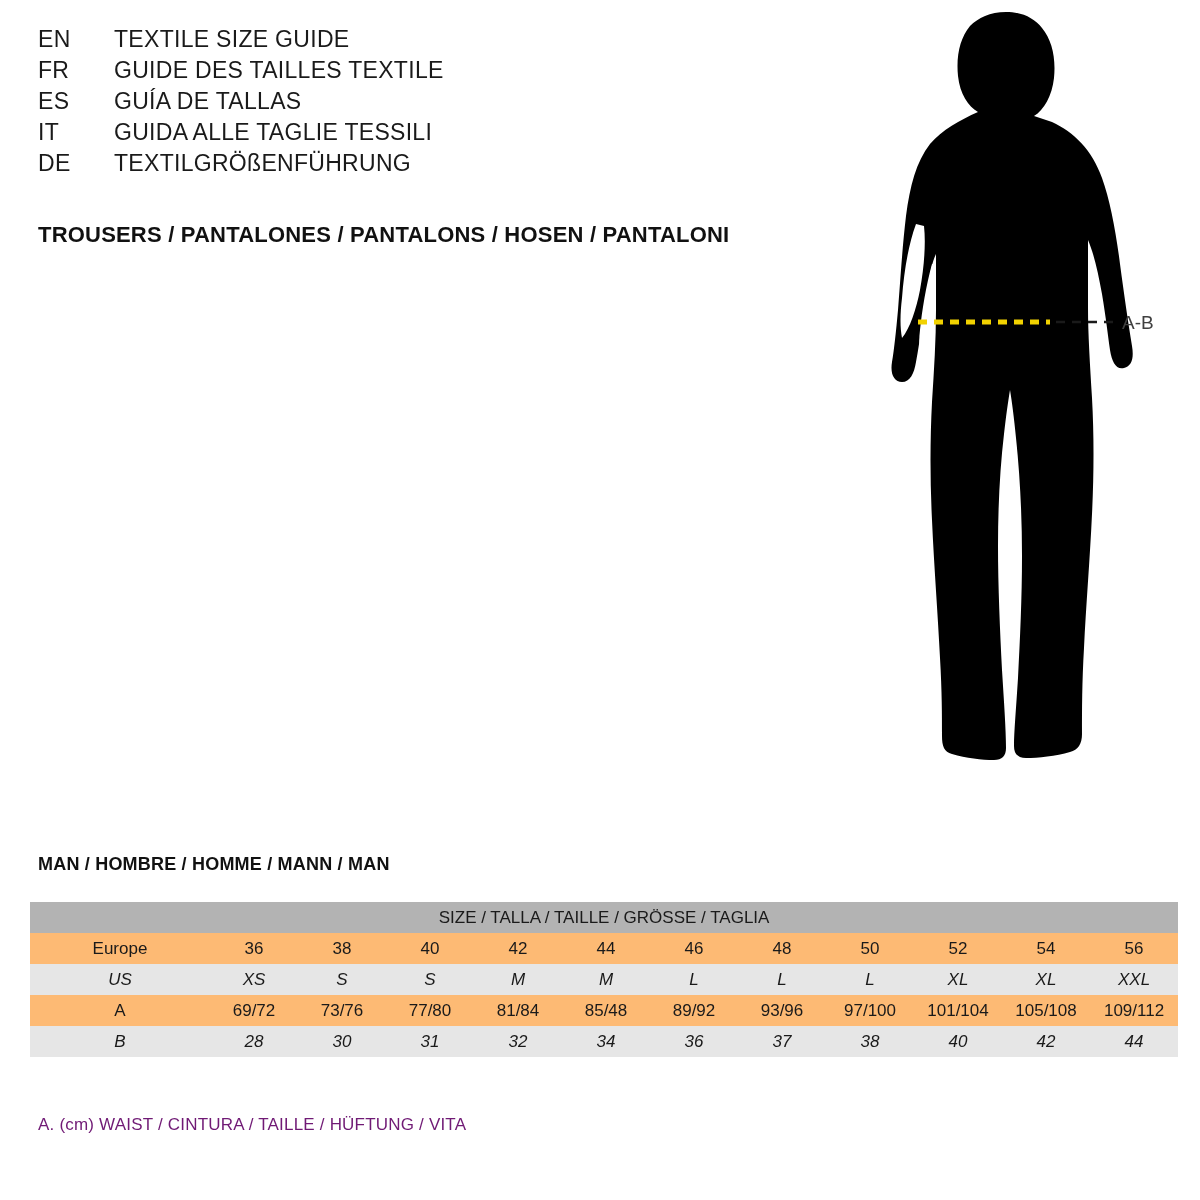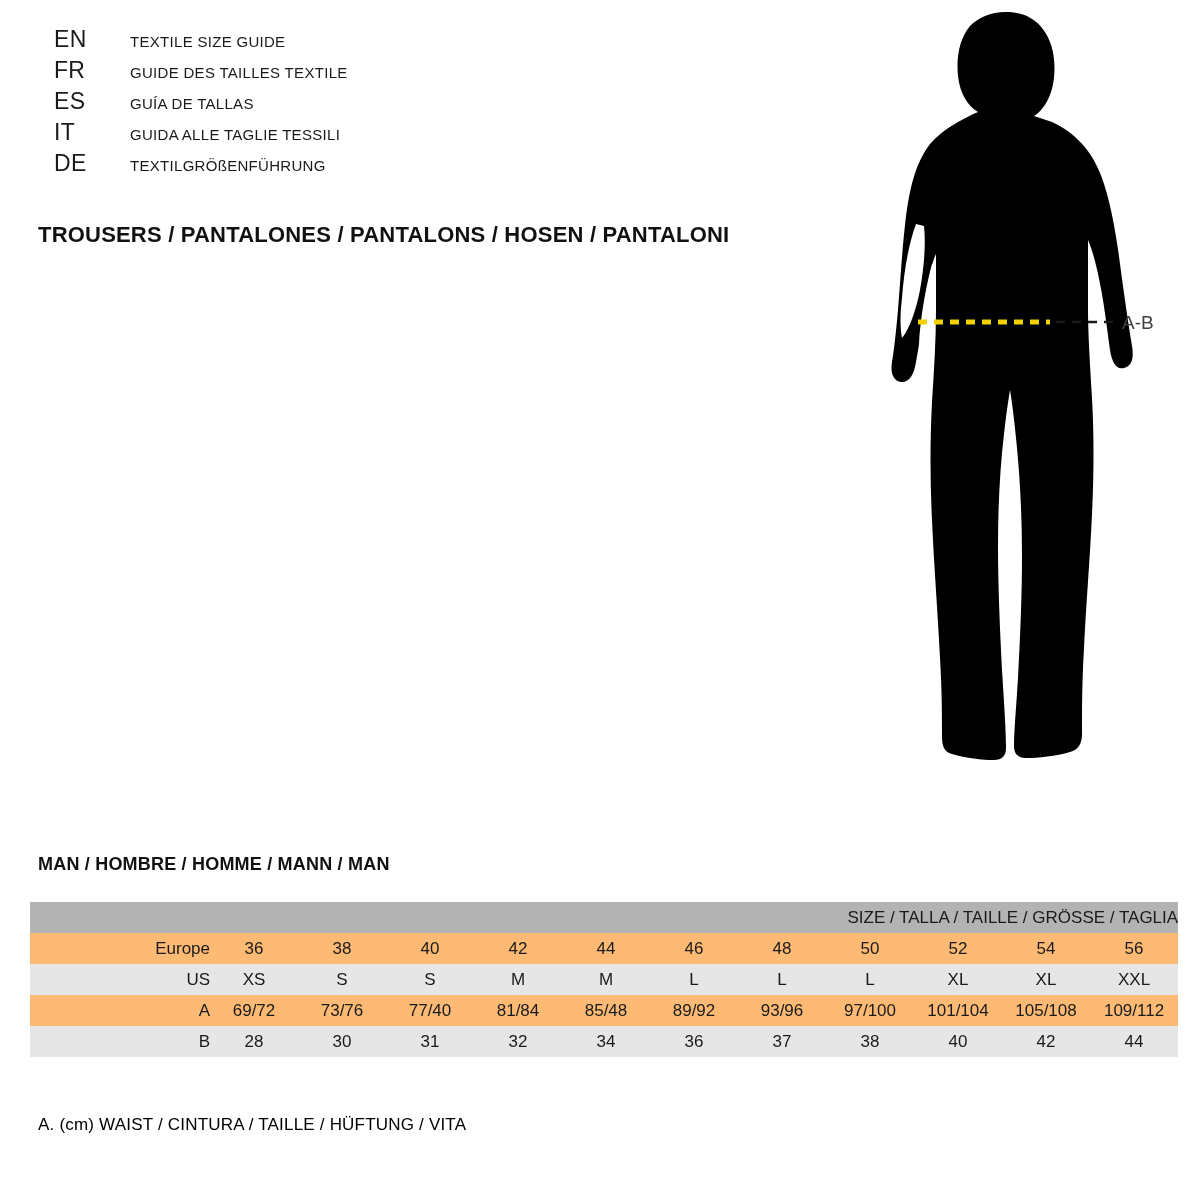--- a/index.html
+++ b/index.html
@@ -26,24 +26,23 @@
   .lang-row {
     display: flex;
     align-items: baseline;
     height: 31px;
   }
   .lang-code {
     width: 76px;
     font-size: 23px;
     letter-spacing: 0.3px;
     color: #1a1a1a;
-    margin-left: 16px;
   }
   .lang-text {
-    font-size: 15px;
+    font-size: 23px;
     letter-spacing: 0.3px;
     color: #1a1a1a;
   }
   #garment-title {
     position: absolute;
     left: 38px;
     top: 222px;
     font-size: 22px;
     font-weight: bold;
     letter-spacing: 0.2px;
@@ -88,42 +87,42 @@
   }
   #size-table td, #size-table th {
     font-size: 17px;
     font-weight: normal;
     text-align: center;
     padding: 0;
     height: 31px;
     color: #1a1a1a;
   }
   #size-table th.row-head, #size-table td.row-head {
-    text-align: right;
+    text-align: center;
     padding-left: 0;
   }
   .band-head {
     background: #b3b3b3;
     font-weight: bold !important;
     font-size: 17px !important;
   }
   .band-light { background: #fdba74; }
-  .band-grey  { background: #e6e6e6; }
+  .band-grey  { background: #e6e6e6; font-style: italic; }
 
   
   #footnotes {
     position: absolute;
     left: 38px;
     top: 1110px;
   }
   .footnote {
     font-size: 17px;
     letter-spacing: 0.2px;
     line-height: 29px;
-    color: #000000;
+    color: #701a75;
   }
 </style>
 </head>
 <body>
 
 <div id="lang-block">
   <div class="lang-row">
     <span class="lang-code">EN</span>
     <span class="lang-text">TEXTILE SIZE GUIDE</span>
   </div>
@@ -267,21 +266,21 @@
       <td>L</td>
       <td>L</td>
       <td>XL</td>
       <td>XL</td>
       <td>XXL</td>
     </tr>
     <tr class="band-light">
       <td class="row-head">A</td>
       <td>69/72</td>
       <td>73/76</td>
-      <td>77/40</td>
+      <td>77/80</td>
       <td>81/84</td>
       <td>85/48</td>
       <td>89/92</td>
       <td>93/96</td>
       <td>97/100</td>
       <td>101/104</td>
       <td>105/108</td>
       <td>109/112</td>
     </tr>
     <tr class="band-grey">

